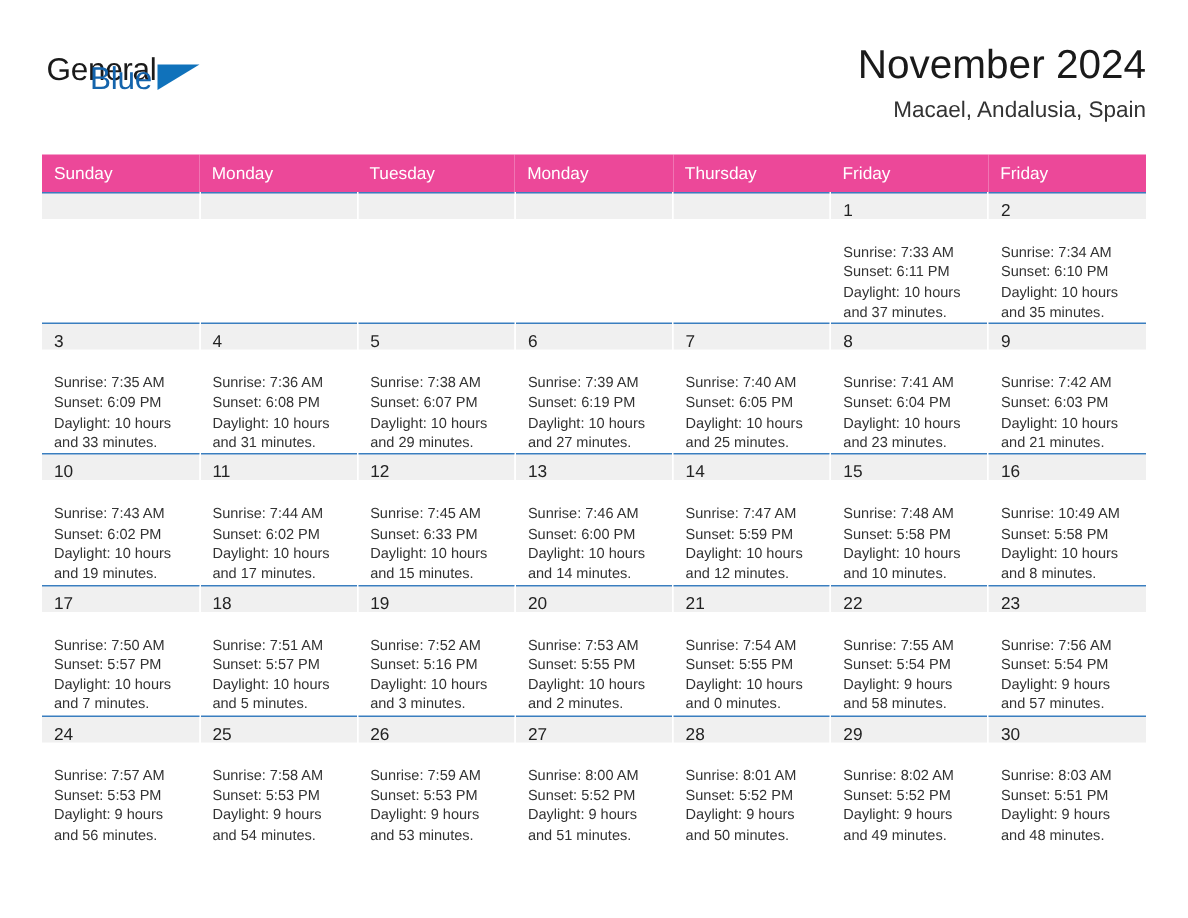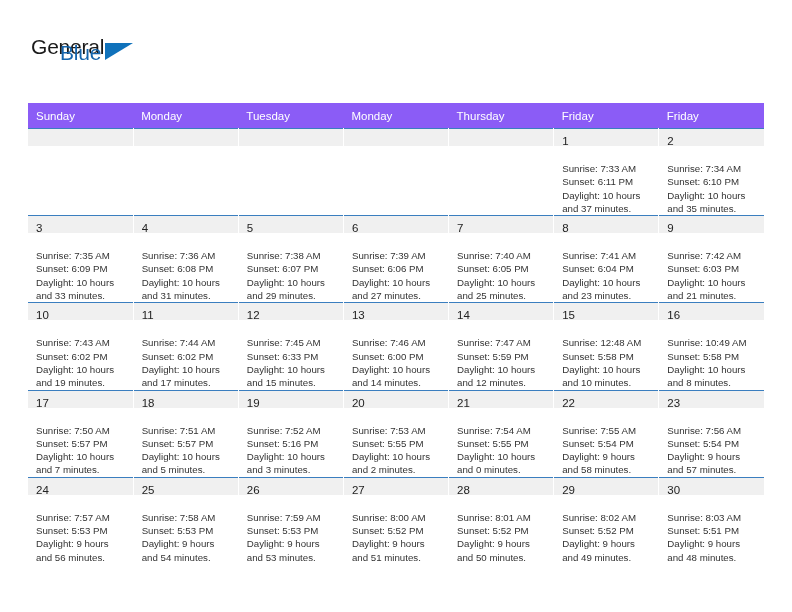--- a/index.html
+++ b/index.html
@@ -93,21 +93,21 @@
   .calendar {
     position: absolute;
     left: 28px;
     top: 103px;
     width: 736px;
     border-collapse: collapse;
     table-layout: fixed;
   }
 
   .calendar th {
-    background: #8b5cf6;
+    background: #ec4899;
     color: #ffffff;
     font-size: 11.5px;
     font-weight: normal;
     text-align: left;
     padding: 6px 0 6px 8px;
     height: 13px;
     border: none;
   }
 
   .calendar td {
@@ -153,20 +153,24 @@
 <div class="page">
 
   <div class="header">
 
     <div class="brand">
       <span class="brand-general">General</span>
       <span class="brand-triangle"></span>
       <span class="brand-blue">Blue</span>
     </div>
 
+    <div class="title-block">
+      <div class="cal-title">November 2024</div>
+      <div class="cal-subtitle">Macael, Andalusia, Spain</div>
+    </div>
 
   </div>
 
   <table class="calendar">
     <thead>
       <tr>
         <th>Sunday</th>
         <th>Monday</th>
         <th>Tuesday</th>
         <th>Monday</th>
@@ -236,21 +240,21 @@
               <div class="cell-line">Sunrise: 7:38 AM</div>
               <div class="cell-line">Sunset: 6:07 PM</div>
               <div class="cell-line">Daylight: 10 hours</div>
               <div class="cell-line">and 29 minutes.</div>
             </div>
           </td>
           <td class="">
             <div class="daynum-band"><span class="daynum">6</span></div>
             <div class="cell-body">
               <div class="cell-line">Sunrise: 7:39 AM</div>
-              <div class="cell-line">Sunset: 6:06 PM</div>
+              <div class="cell-line">Sunset: 6:19 PM</div>
               <div class="cell-line">Daylight: 10 hours</div>
               <div class="cell-line">and 27 minutes.</div>
             </div>
           </td>
           <td class="">
             <div class="daynum-band"><span class="daynum">7</span></div>
             <div class="cell-body">
               <div class="cell-line">Sunrise: 7:40 AM</div>
               <div class="cell-line">Sunset: 6:05 PM</div>
               <div class="cell-line">Daylight: 10 hours</div>
@@ -318,21 +322,21 @@
             <div class="cell-body">
               <div class="cell-line">Sunrise: 7:47 AM</div>
               <div class="cell-line">Sunset: 5:59 PM</div>
               <div class="cell-line">Daylight: 10 hours</div>
               <div class="cell-line">and 12 minutes.</div>
             </div>
           </td>
           <td class="">
             <div class="daynum-band"><span class="daynum">15</span></div>
             <div class="cell-body">
-              <div class="cell-line">Sunrise: 12:48 AM</div>
+              <div class="cell-line">Sunrise: 7:48 AM</div>
               <div class="cell-line">Sunset: 5:58 PM</div>
               <div class="cell-line">Daylight: 10 hours</div>
               <div class="cell-line">and 10 minutes.</div>
             </div>
           </td>
           <td class="">
             <div class="daynum-band"><span class="daynum">16</span></div>
             <div class="cell-body">
               <div class="cell-line">Sunrise: 10:49 AM</div>
               <div class="cell-line">Sunset: 5:58 PM</div>

